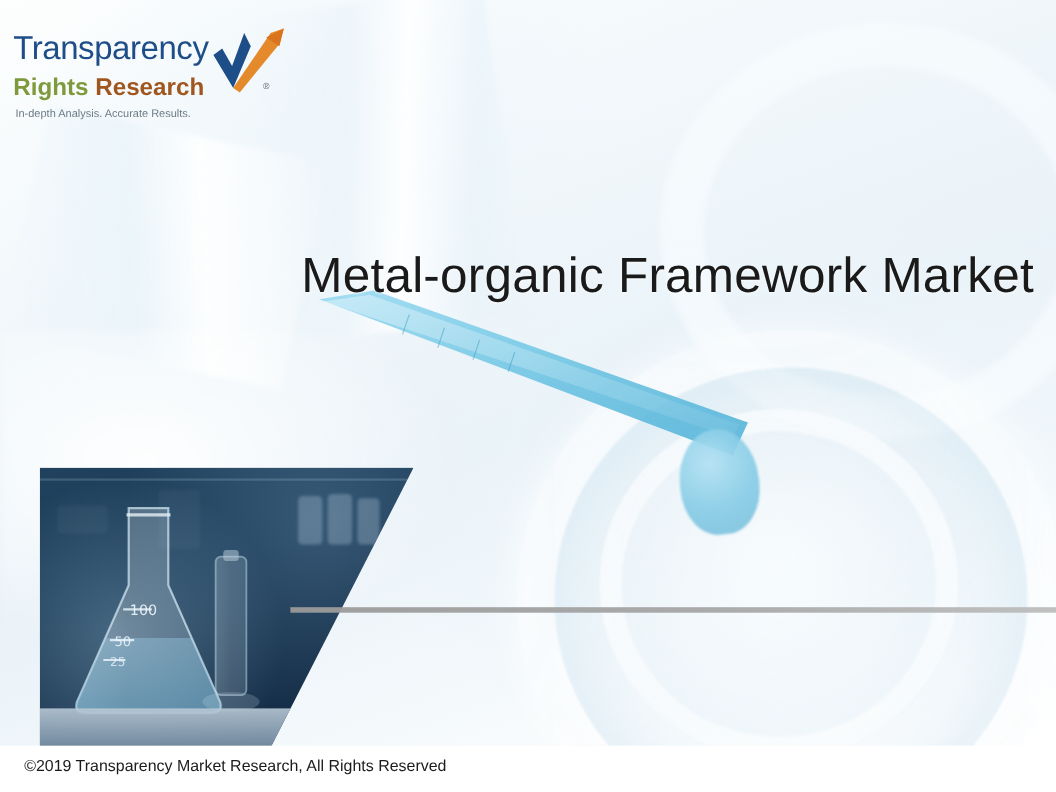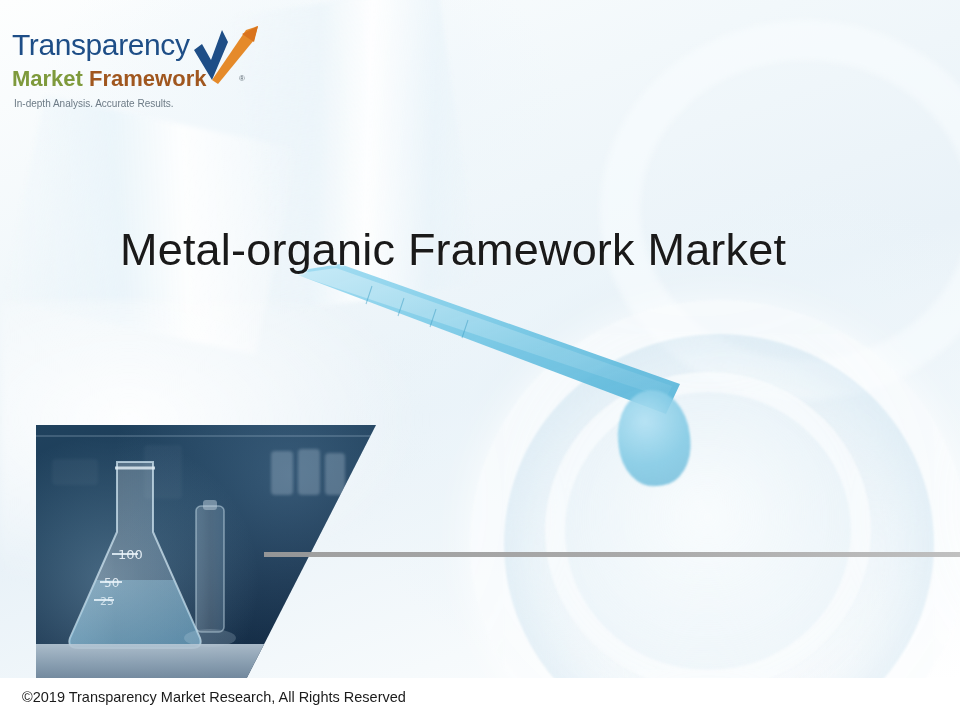--- a/index.html
+++ b/index.html
@@ -148,21 +148,21 @@
 
   
   .title {
     position: absolute;
     left: 120px;
     top: 224px;
     width: 820px;
     font-size: 45px;
     line-height: 1.15;
     color: #1a1a1a;
-    text-align: left;
+    text-align: right;
     font-weight: 400;
     letter-spacing: 0.2px;
     text-shadow: 0 1px 2px rgba(255,255,255,0.85);
   }
 
   
   .hrule {
     position: absolute;
     left: 264px;
     top: 552px;
@@ -317,21 +317,21 @@
       <ellipse cx="34" cy="138" rx="26" ry="9" fill="#cfe3f0" opacity="0.25"></ellipse>
       <rect x="27" y="0" width="14" height="10" rx="3" fill="#dfeef7" opacity="0.5"></rect>
     </svg>
 
     <div class="dc-bench"></div>
   </div>
 
   <div class="logo">
     <div class="logo-line1">Transparency</div>
     <div class="logo-line2">
-      <span class="logo-market">Market </span><span class="logo-research">Framework</span>
+      <span class="logo-market">Rights </span><span class="logo-research">Research</span>
     </div>
     <div class="logo-tag">In-depth Analysis. Accurate Results.</div>
     <svg class="logo-mark" viewBox="0 0 72 62" width="72" height="62">
       <path d="M6,26 L24,56 L40,18 L34,6 L23,36 L14,20 Z" fill="#1e4e87"></path>
       <path d="M24,56 L58,6 L70,2 L66,16 L30,60 Z" fill="#e58a2a"></path>
       <path d="M54,10 L70,2 L66,18 Z" fill="#d9731d"></path>
     </svg>
     <div class="logo-reg">®</div>
   </div>
 

